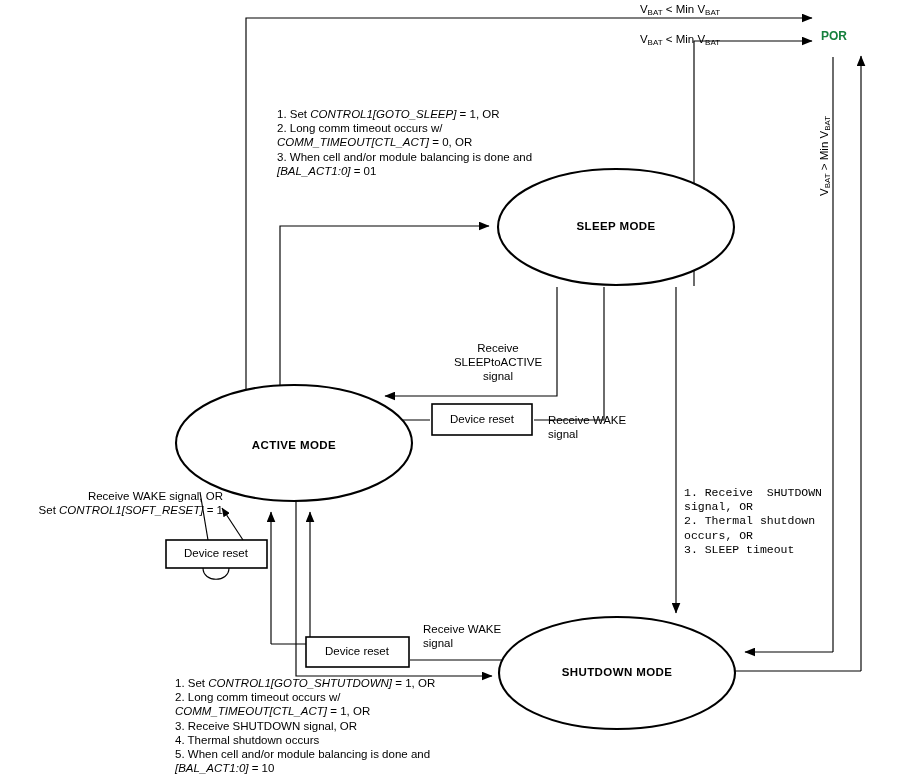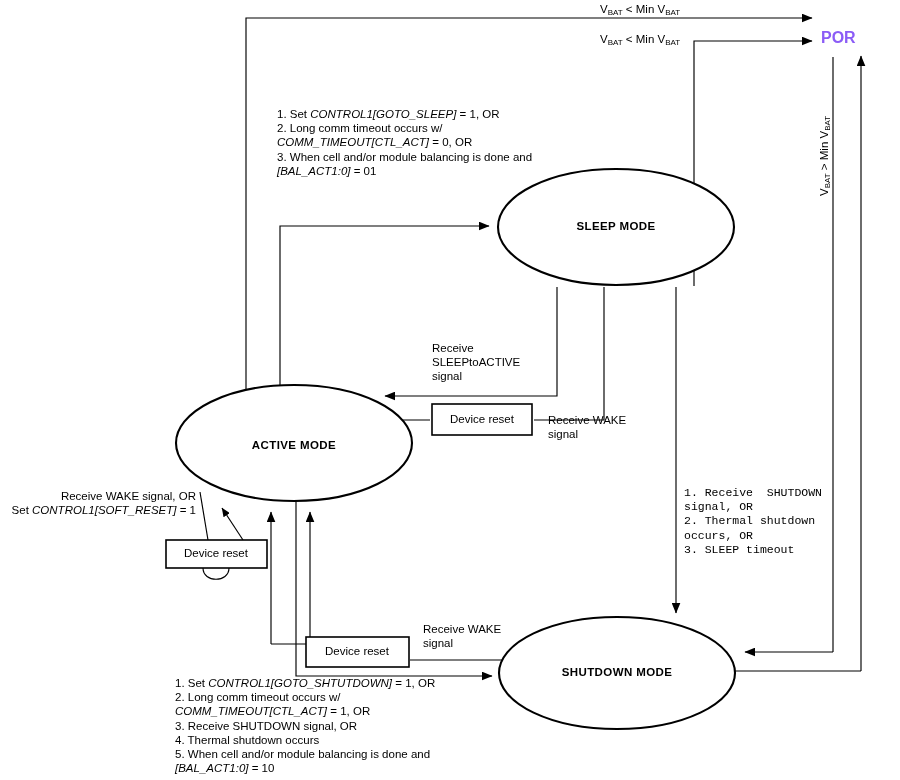--- a/index.html
+++ b/index.html
@@ -44,42 +44,42 @@
     position: absolute;
     font-family: "Liberation Sans", sans-serif;
     font-size: 11.5px;
     line-height: 14.2px;
     color: #000000;
     white-space: pre;
   }
   .ann.italic-reg em {
     font-style: italic;
   }
-  .ann-center { text-align: left; }
+  .ann-center { text-align: center; }
   .ann-right  { text-align: right; }
   .vlabel {
     position: absolute;
     font-family: "Liberation Sans", sans-serif;
     font-size: 11.5px;
     color: #000000;
     white-space: nowrap;
     transform-origin: 0 0;
   }
   .sub {
     font-size: 8px;
     vertical-align: baseline;
     position: relative;
     top: 2px;
   }
   .por {
     position: absolute;
     font-family: "Liberation Sans", sans-serif;
-    font-size: 16px;
+    font-size: 12px;
     font-weight: bold;
-    color: #8b5cf6;
+    color: #15803d;
   }
   .ellipse-shape { fill: #ffffff; stroke: #000000; stroke-width: 2.1; }
   .box-shape { fill: #ffffff; stroke: #000000; stroke-width: 1.6; }
   .ln { stroke: #000000; stroke-width: 1.15; fill: none; }
 </style>
 </head>
 <body>
 
 <div id="stage">
 
@@ -156,21 +156,21 @@
 3. When cell and/or module balancing is done and
 <em>[BAL_ACT1:0]</em> = 01</div>
 
   <div class="ann ann-center" style="left:432px; top:333px; width:132px;margin-top:8px;">Receive
 SLEEPtoACTIVE
 signal</div>
 
   <div class="ann" style="left:548px; top:413px;">Receive WAKE
 signal</div>
 
-  <div class="ann ann-right" style="left:0px; top:489px; width:196px;">Receive WAKE signal, OR
+  <div class="ann ann-right" style="left:0px; top:489px; width:196px;padding-left:27px;">Receive WAKE signal, OR
 Set <em style="font-style:italic;">CONTROL1[SOFT_RESET]</em> = 1</div>
 
   <div class="ann" style="left:684px; top:486px;font-family:Liberation Mono, monospace;">1. Receive  SHUTDOWN
 signal, OR
 2. Thermal shutdown
 occurs, OR
 3. SLEEP timeout</div>
 
   <div class="ann" style="left:423px; top:622px;">Receive WAKE
 signal</div>

